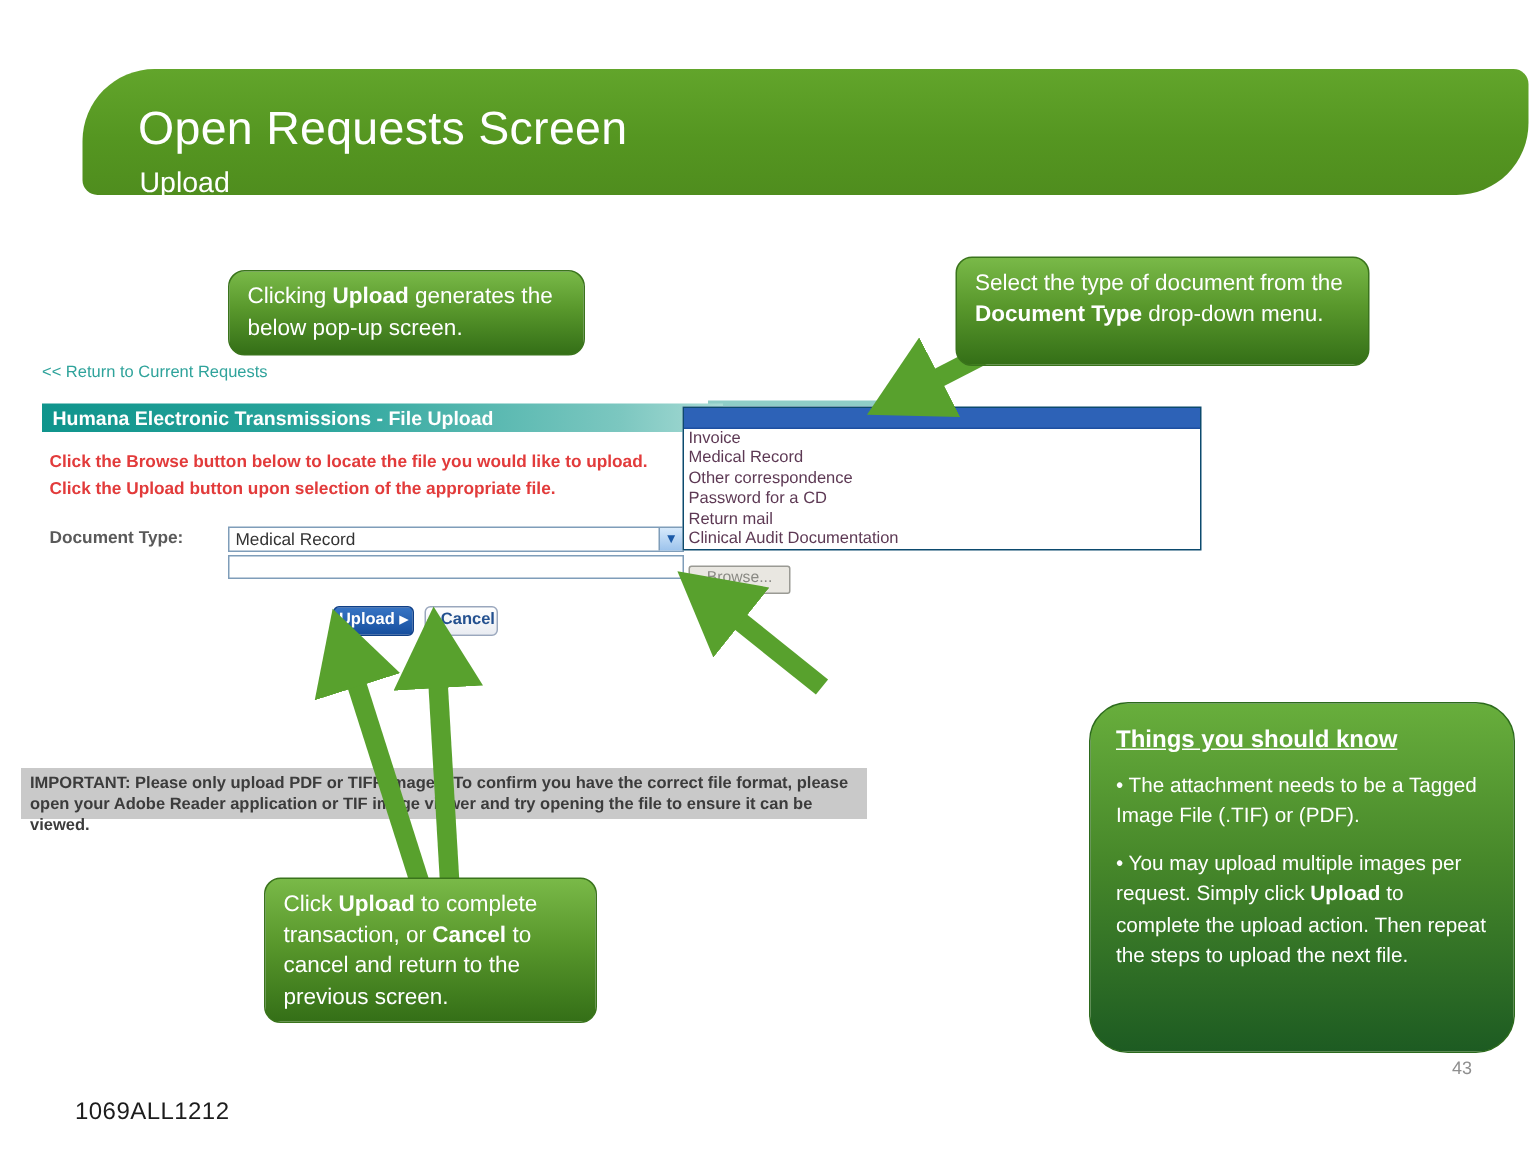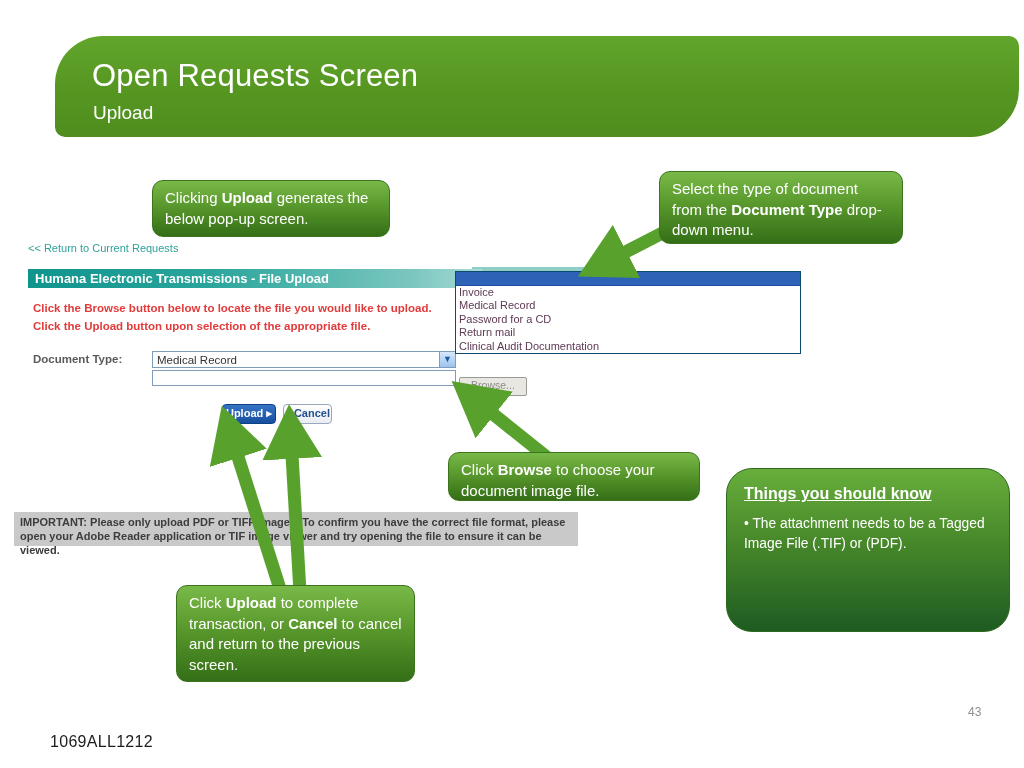--- a/index.html
+++ b/index.html
@@ -1,36 +1,36 @@
 <!DOCTYPE html>
 <html><head>
 <meta charset="utf-8">
 <style>
   html,body{margin:0;padding:0;}
   body{width:1024px;height:768px;background:#fff;font-family:"Liberation Sans",sans-serif;overflow:hidden;}
   .slide{position:relative;width:1024px;height:768px;background:#fff;}
 
   
-  .header-band{position:absolute;left:55px;top:36px;width:918px;height:101px;
+  .header-band{position:absolute;left:55px;top:46px;width:918px;height:84px;
     background:linear-gradient(180deg,#62a52b 0%,#559621 55%,#4f8d1e 100%);
     border-radius:48px 10px 48px 10px;color:#fff;padding-left:46px;}
   .header-title{position:absolute;left:37px;top:22px;font-size:31px;font-weight:400;letter-spacing:.2px;}
   .header-subtitle{position:absolute;left:38px;top:66px;font-size:19px;font-weight:400;}
 
   
   .callout{position:absolute;z-index:60;color:#fff;font-size:15px;line-height:1.38;
     background:linear-gradient(180deg,#79b948 0%,#59982c 45%,#346f17 100%);
     border:1px solid #3a741c;border-radius:11px;padding:7px 12px;box-sizing:border-box;}
   .callout b{font-weight:bold;}
   .co-upload-popup{left:152px;top:180px;width:238px;height:57px;}
-  .co-doc-type{left:659px;top:171px;width:244px;height:73px;}
+  .co-doc-type{left:637px;top:171px;width:276px;height:73px;}
   .co-browse{left:448px;top:452px;width:252px;height:49px;}
-  .co-upload-cancel{left:176px;top:585px;width:239px;height:97px;}
+  .co-upload-cancel{left:176px;top:585px;width:222px;height:97px;}
 
-  .things-box{position:absolute;left:726px;top:468px;width:284px;height:164px;z-index:60;
+  .things-box{position:absolute;left:726px;top:468px;width:284px;height:234px;z-index:60;
     background:linear-gradient(180deg,#68ae3c 0%,#47882a 45%,#1d5b22 100%);
     border:1px solid #2c6a1c;border-radius:26px;color:#fff;padding:16px 17px;box-sizing:border-box;}
   .things-title{font-size:16px;font-weight:bold;text-decoration:underline;margin-bottom:11px;}
   .things-bullet{font-size:13.8px;line-height:1.48;}
   .things-bullet + .things-bullet{margin-top:11px;}
   .things-bullet b{font-weight:bold;}
 
   
   .return-link{position:absolute;left:28px;top:242px;font-size:11px;color:#2fa39b;cursor:pointer;}
   .humana-logo{position:absolute;left:481px;top:237px;width:120px;margin-top:32px;}
@@ -114,20 +114,21 @@
 
   <input class="file-input" type="text" value="" style="">
 
   <div class="browse-btn">Browse...</div>
 
   <div class="dropdown-panel">
     <div class="dd-selected-row"></div>
     <div>
         <div class="dd-item">Invoice</div>
         <div class="dd-item">Medical Record</div>
+        <div class="dd-item">Other correspondence</div>
         <div class="dd-item">Password for a CD</div>
         <div class="dd-item">Return mail</div>
         <div class="dd-item">Clinical Audit Documentation</div>
       </div>
   </div>
 
   <div class="upload-btn">
     <span>Upload</span>
     <span class="btn-glyph">▶</span>
   </div>
@@ -151,29 +152,29 @@
   </svg>
 
   <div class="callout co-upload-popup">
     <span>Clicking </span><b>Upload</b><span> generates the below pop-up screen.</span>
   </div>
 
   <div class="callout co-doc-type">
     <span>Select the type of document from the </span><b>Document Type</b><span> drop-down menu.</span>
   </div>
 
-  <div class="callout co-browse">
-    <span>Click </span><b>Browse</b><span> to choose your document image file.</span>
-  </div>
 
   <div class="callout co-upload-cancel">
     <span>Click </span><b>Upload</b><span> to complete transaction, or </span><b>Cancel</b><span> to cancel and return to the previous screen.</span>
   </div>
 
   <div class="things-box">
     <div class="things-title">Things you should know</div>
     <div class="things-bullet">• The attachment needs to be a Tagged Image File (.TIF) or (PDF).</div>
+    <div class="things-bullet">
+      <span>• You may upload multiple images per request. Simply click </span><b>Upload</b><span> to complete the upload action. Then repeat the steps to upload the next file.</span>
+    </div>
   </div>
 
   <div class="page-number">43</div>
   <div class="footer-code">1069ALL1212</div>
 
 </div>
 
 </body></html>

